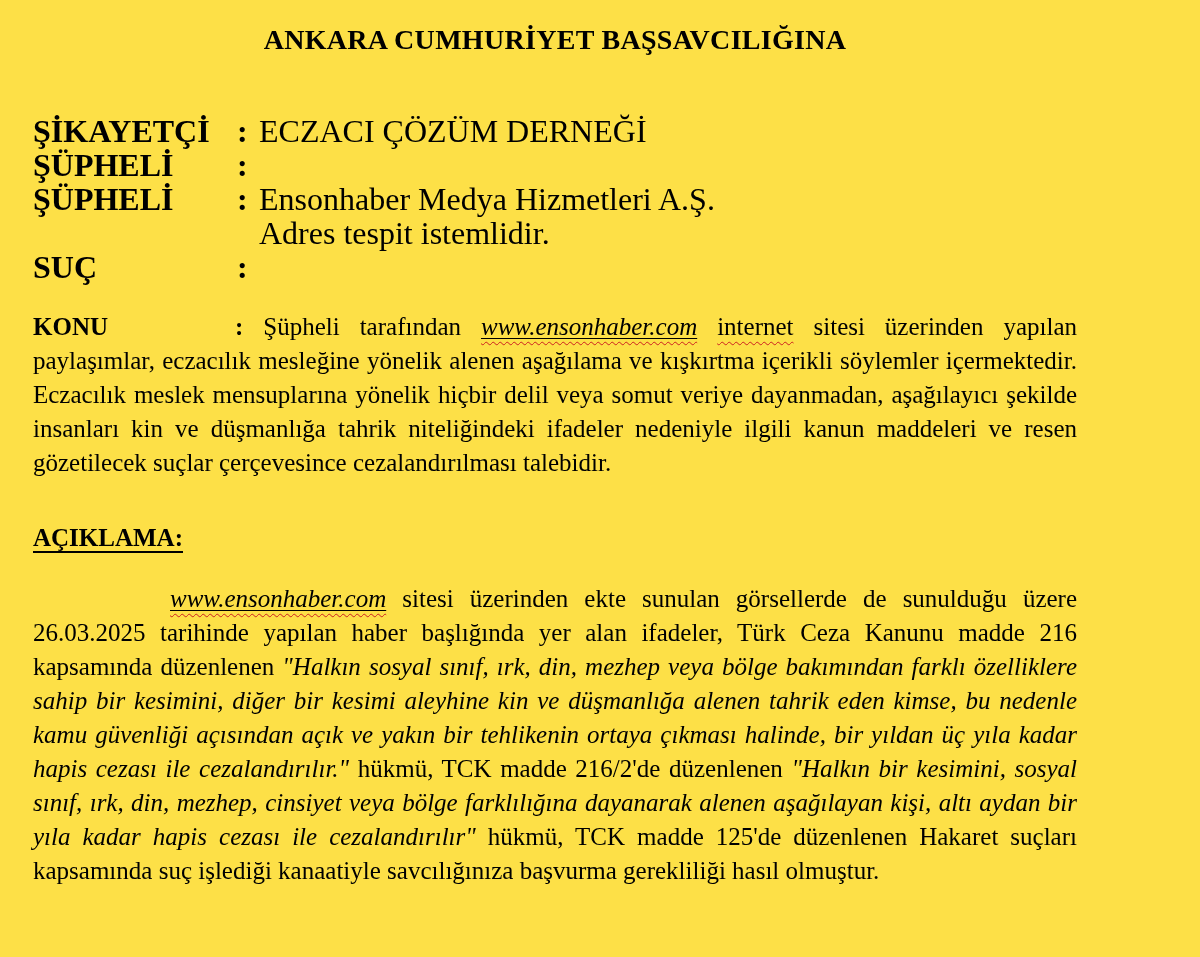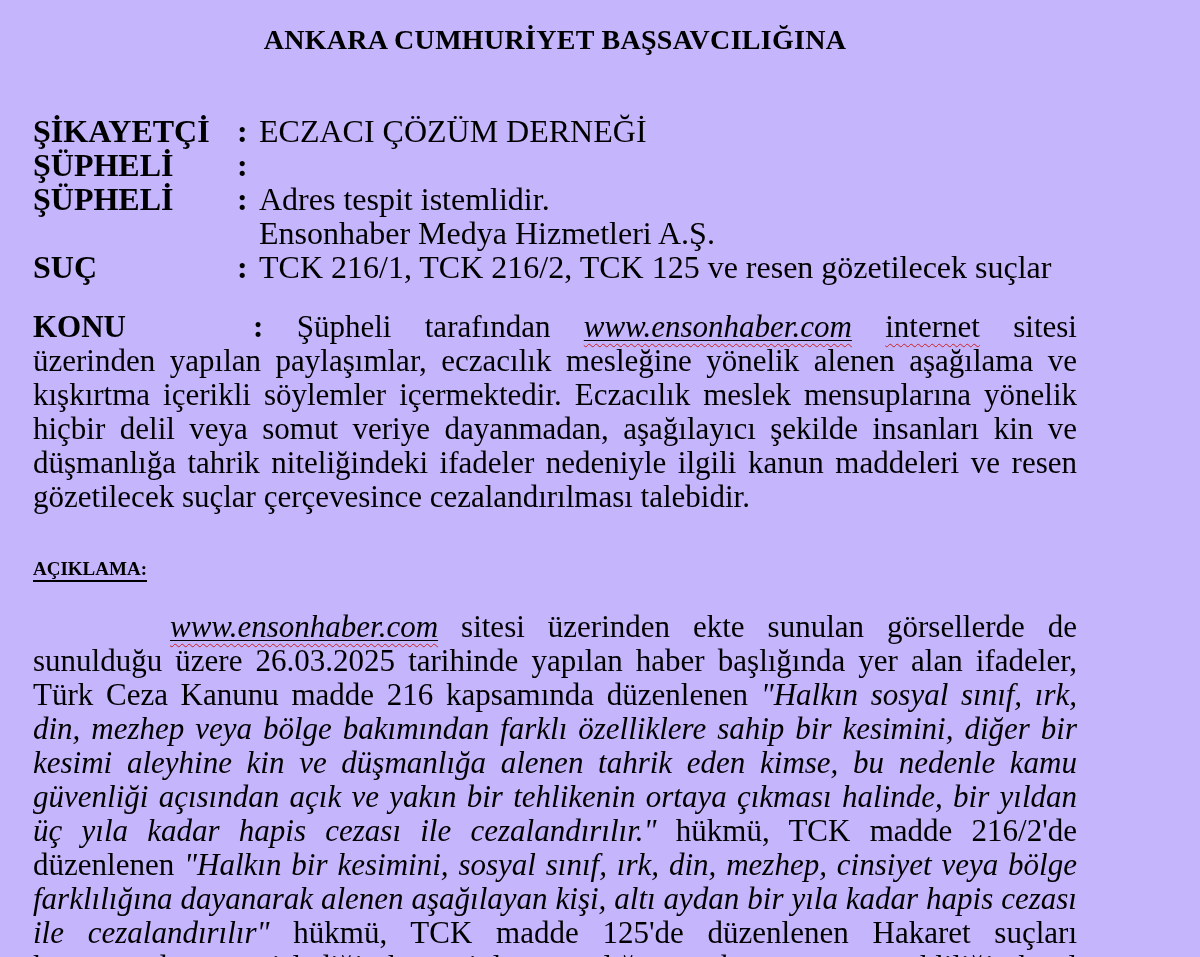--- a/index.html
+++ b/index.html
@@ -7,53 +7,53 @@
     padding: 0;
     background: #ffffff;
     color: #000000;
     font-family: "Liberation Serif", serif;
   }
   .page {
     position: relative;
     box-sizing: border-box;
     width: 1200px;
     height: 957px;
-    background: #c4b5fd;
+    background: #fde047;
     padding: 18px 123px 0 33px;
     overflow: hidden;
   }
   .doc-title {
     margin: 6px 0 0 0;
     text-align: center;
     font-weight: 700;
     font-size: 28px;
     letter-spacing: 0.3px;
   }
   .fields {
     margin-top: 58px;
     font-size: 32px;
     line-height: 34px;
   }
   .field-row { display: flex; }
   .field-label { flex: none; width: 204px; font-weight: 700; }
   .field-colon { flex: none; width: 22px; font-weight: 700; }
   .field-value { flex: 1; }
   .para {
-    font-size: 31px;
+    font-size: 25px;
     line-height: 34px;
     text-align: justify;
     margin: 0;
   }
   .konu-para { margin-top: 26px; }
   .konu-label { font-weight: 700; }
   .konu-spacer { display: inline-block; width: 127px; }
   .bold-colon { font-weight: 700; }
   .aciklama-heading {
     margin: 44px 0 0 0;
-    font-size: 19px;
+    font-size: 25px;
     font-weight: 700;
     text-decoration: underline;
     text-decoration-thickness: 2px;
     text-underline-offset: 5px;
     display: inline-block;
   }
   .body-para {
     margin-top: 30px;
     text-indent: 137px;
   }
@@ -93,29 +93,28 @@
 
     <div class="field-row">
       <div class="field-label">ŞÜPHELİ</div>
       <div class="field-colon">:</div>
     </div>
 
     <div class="field-row">
       <div class="field-label">ŞÜPHELİ</div>
       <div class="field-colon">:</div>
       <div class="field-value">
+        <div>Ensonhaber Medya Hizmetleri A.Ş.</div>
         <div>Adres tespit istemlidir.</div>
-        <div>Ensonhaber Medya Hizmetleri A.Ş.</div>
       </div>
     </div>
 
     <div class="field-row">
       <div class="field-label">SUÇ</div>
       <div class="field-colon">:</div>
-      <div class="field-value">TCK 216/1, TCK 216/2, TCK 125 ve resen gözetilecek suçlar</div>
     </div>
 
   </div>
 
   <p class="para konu-para"><span class="konu-label">KONU</span><span class="konu-spacer"></span><span class="bold-colon">:</span><span><span class=""> Şüpheli tarafından </span><span class="squiggle"><span class="link-inner">www.ensonhaber.com</span></span><span class=""> </span><span class="squiggle">internet</span><span class=""> sitesi üzerinden yapılan paylaşımlar, eczacılık mesleğine yönelik alenen aşağılama ve kışkırtma içerikli söylemler içermektedir. Eczacılık meslek mensuplarına yönelik hiçbir delil veya somut veriye dayanmadan,  aşağılayıcı şekilde insanları kin ve düşmanlığa tahrik niteliğindeki ifadeler nedeniyle ilgili kanun maddeleri ve resen gözetilecek suçlar çerçevesince cezalandırılması talebidir.</span></span></p>
 
   <h2 class="aciklama-heading">AÇIKLAMA:</h2>
 
   <p class="para body-para"><span class="squiggle"><span class="link-inner">www.ensonhaber.com</span></span><span class=""> sitesi üzerinden ekte sunulan görsellerde de sunulduğu üzere 26.03.2025 tarihinde yapılan haber başlığında yer alan ifadeler, Türk Ceza Kanunu madde 216 kapsamında düzenlenen </span><span class="seg-italic">"Halkın sosyal sınıf, ırk, din, mezhep veya bölge bakımından farklı özelliklere sahip bir kesimini, diğer bir kesimi aleyhine kin ve düşmanlığa alenen tahrik eden kimse, bu nedenle kamu güvenliği açısından açık ve yakın bir tehlikenin ortaya çıkması halinde, bir yıldan üç yıla kadar hapis cezası ile cezalandırılır."</span><span class=""> hükmü, TCK madde 216/2'de düzenlenen </span><span class="seg-italic">"Halkın bir kesimini, sosyal sınıf, ırk, din, mezhep, cinsiyet veya bölge farklılığına dayanarak alenen aşağılayan kişi, altı aydan bir yıla kadar hapis cezası ile cezalandırılır"</span><span class=""> hükmü, TCK madde 125'de düzenlenen Hakaret suçları kapsamında suç işlediği kanaatiyle savcılığınıza başvurma gerekliliği hasıl olmuştur.</span></p>
 

